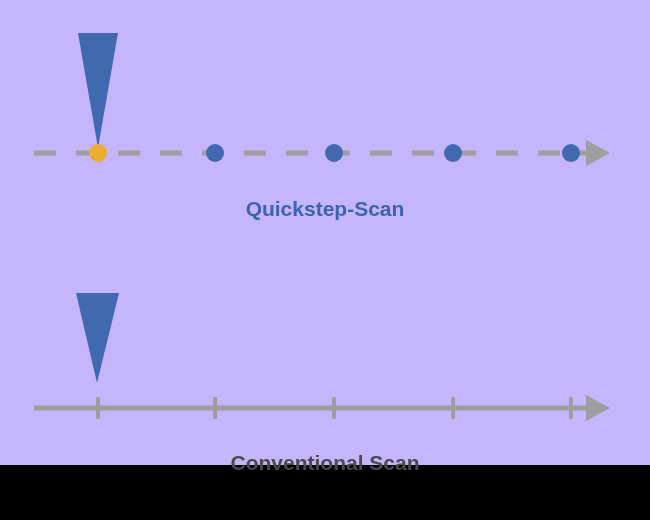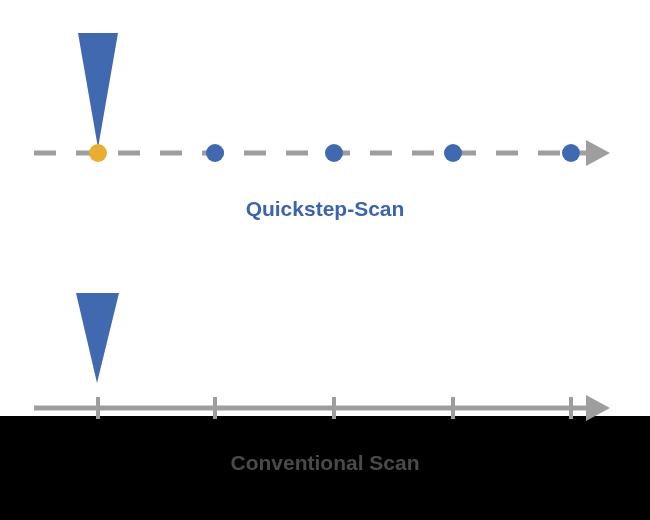--- a/index.html
+++ b/index.html
@@ -10,22 +10,22 @@
   }
   body {
     width: 650px;
     height: 520px;
     overflow: hidden;
     font-family: "Liberation Sans", sans-serif;
   }
   #figure-root {
     position: relative;
     width: 650px;
-    height: 416px;
-    background: #ffffff;
+    height: 465px;
+    background: #c4b5fd;
   }
   svg.diagram-canvas {
     position: absolute;
     left: 0;
     top: 0;
     width: 650px;
     height: 520px;
     display: block;
   }
   text.axis-label {

